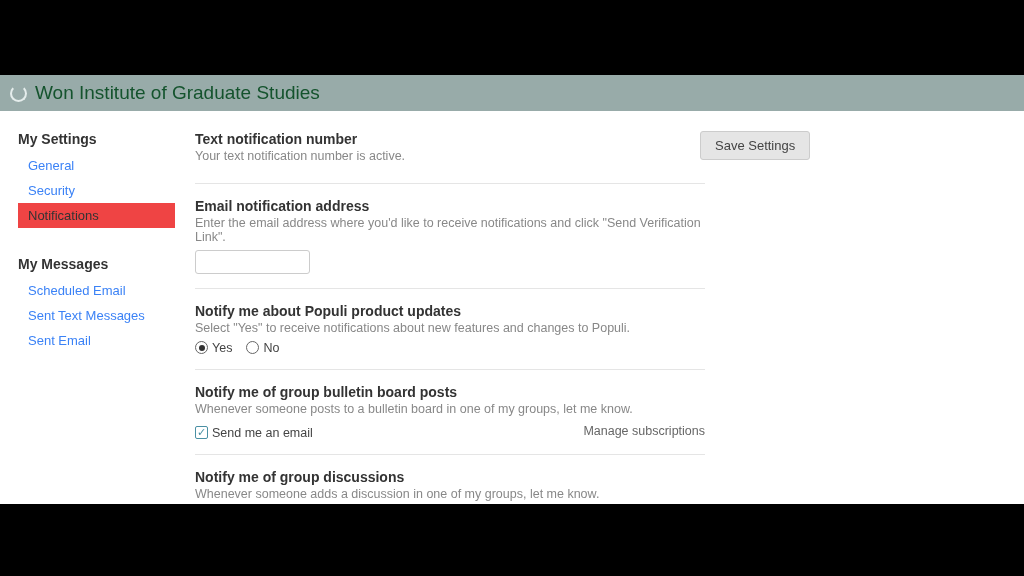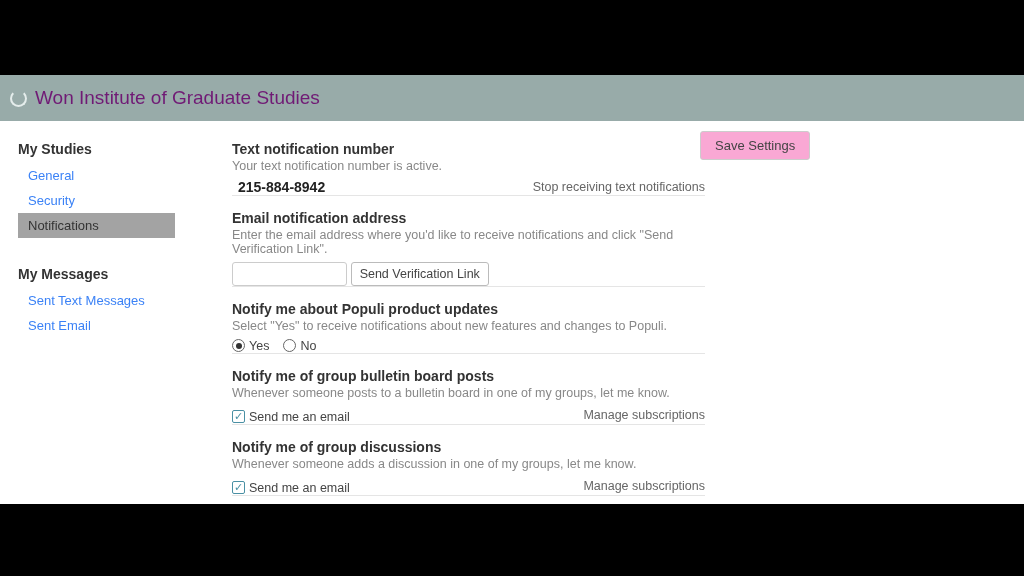--- a/index.html
+++ b/index.html
@@ -8,22 +8,22 @@
     background: #fff;
     color: #333;
     font-size: 13px;
     width: 1024px;
     height: 576px;
     overflow: hidden;
   }
   .black-bar { background:#000; height:75px; width:100%; }
   .top-banner {
     background: #98aba9;
-    color: #701a75;
-    height: 46px;
+    color: #14532d;
+    height: 36px;
     display:flex;
     align-items:center;
     padding: 0 10px;
     font-size: 19px;
     font-weight: 400;
   }
   .top-banner .spinner {
     width:17px; height:17px; border:2px solid #e5edec; border-top-color:transparent;
     border-radius:50%; margin-right:8px; display:inline-block;
   }
@@ -43,31 +43,31 @@
     margin-top: 28px;
   }
   .sidebar h4:first-child { margin-top:0; }
   .sidebar .nav-item {
     font-size: 13px;
     color: #3b82f6;
     padding: 5px 10px;
     cursor: pointer;
   }
   .sidebar .nav-item.active {
-    background: #a3a3a3;
+    background: #ef4444;
     color: #333;
   }
   .content {
     margin-left: 20px;
     width: 510px;
   }
   .section {
     border-bottom: 1px solid #e5e5e5;
+    padding-bottom: 14px;
     margin-bottom: 14px;
-    margin-left: 37px;
   }
   .section:last-child { border-bottom:none; }
   .section-title {
     font-size: 14px;
     font-weight: 700;
     color: #333;
     margin-bottom: 2px;
   }
   .section-desc {
     font-size: 12.5px;
@@ -104,21 +104,21 @@
     color:#444;
     border-radius:3px;
     cursor:pointer;
     vertical-align:middle;
   }
   .save-btn {
     position:absolute;
     top: 131px;
     left: 700px;
     border:1px solid #ccc;
-    background:#f9a8d4;
+    background:#e5e5e5;
     padding: 6px 14px;
     font-size:13px;
     color:#444;
     border-radius:3px;
     cursor:pointer;
   }
   .radio-row, .check-row {
     display:flex;
     align-items:flex-start;
     gap:4px;
@@ -149,46 +149,42 @@
 
 <div class="top-banner">
   <span class="spinner"></span>
   <span>Won Institute of Graduate Studies</span>
 </div>
 
 <button class="save-btn">Save Settings</button>
 
 <div class="main">
   <div class="sidebar">
-    <h4>My Studies</h4>
+    <h4>My Settings</h4>
     <div class="nav-item">General</div>
     <div class="nav-item">Security</div>
     <div class="nav-item active">Notifications</div>
     <h4>My Messages</h4>
+    <div class="nav-item">Scheduled Email</div>
     <div class="nav-item">Sent Text Messages</div>
     <div class="nav-item">Sent Email</div>
   </div>
 
   <div class="content">
 
     <div class="section">
       <div class="section-title">Text notification number</div>
       <div class="section-desc">Your text notification number is active.</div>
-      <div style="display:flex; justify-content:space-between; align-items:center;">
-        <span class="phone">215-884-8942</span>
-        <span class="right-link">Stop receiving text notifications</span>
-      </div>
     </div>
 
     <div class="section">
       <div class="section-title">Email notification address</div>
       <div class="section-desc">Enter the email address where you'd like to receive notifications and click "Send Verification Link".</div>
       <div>
         <input class="text-input" type="text" placeholder="" style="">
-        <button class="btn">Send Verification Link</button>
       </div>
     </div>
 
     <div class="section">
       <div class="section-title">Notify me about Populi product updates</div>
       <div class="section-desc">Select "Yes" to receive notifications about new features and changes to Populi.</div>
       <div class="radio-row">
         <span class="radio checked"></span>
         <span class="radio-label">Yes</span>
         <span class="radio"></span>

